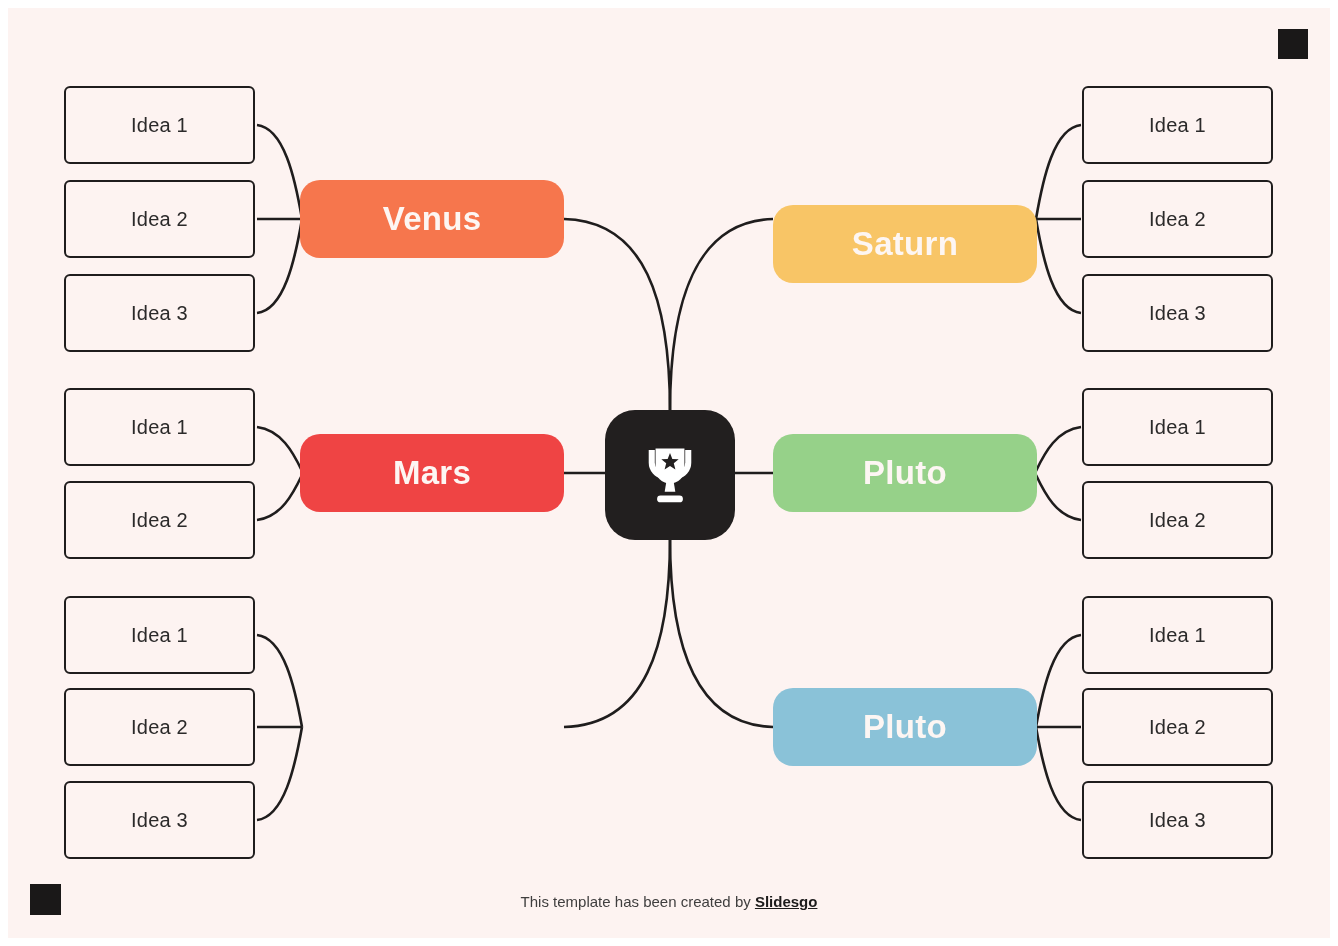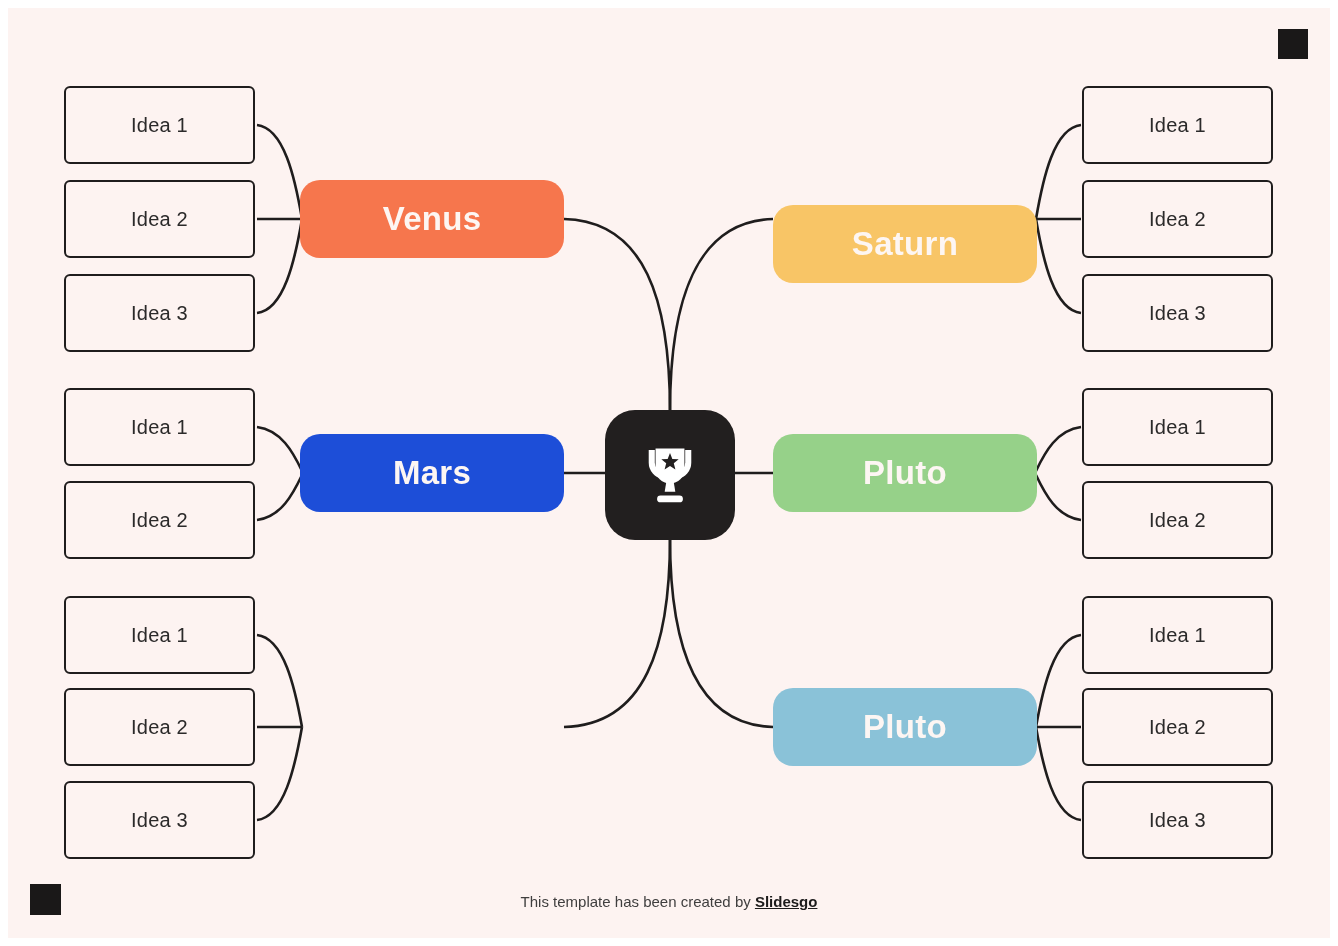--- a/index.html
+++ b/index.html
@@ -122,21 +122,21 @@
   <div class="idea-box" style="left:1082px;top:781px">
       <span>Idea 3</span>
     </div>
 
   <div class="pill" style="left: 300px; top: 180px; background: rgb(246, 118, 77);">
       <span>Venus</span>
     </div>
   <div class="pill" style="left: 773px; top: 180px; background: rgb(248, 197, 102); margin-top: 25px;">
       <span>Saturn</span>
     </div>
-  <div class="pill" style="left: 300px; top: 434px; background: #1d4ed8;">
+  <div class="pill" style="left: 300px; top: 434px; background: #ef4444;">
       <span>Mars</span>
     </div>
   <div class="pill" style="left: 773px; top: 434px; background: rgb(150, 209, 137);">
       <span>Pluto</span>
     </div>
   <div class="pill" style="left: 773px; top: 688px; background: rgb(138, 194, 216);">
       <span>Pluto</span>
     </div>
 
   <div class="center-node">

